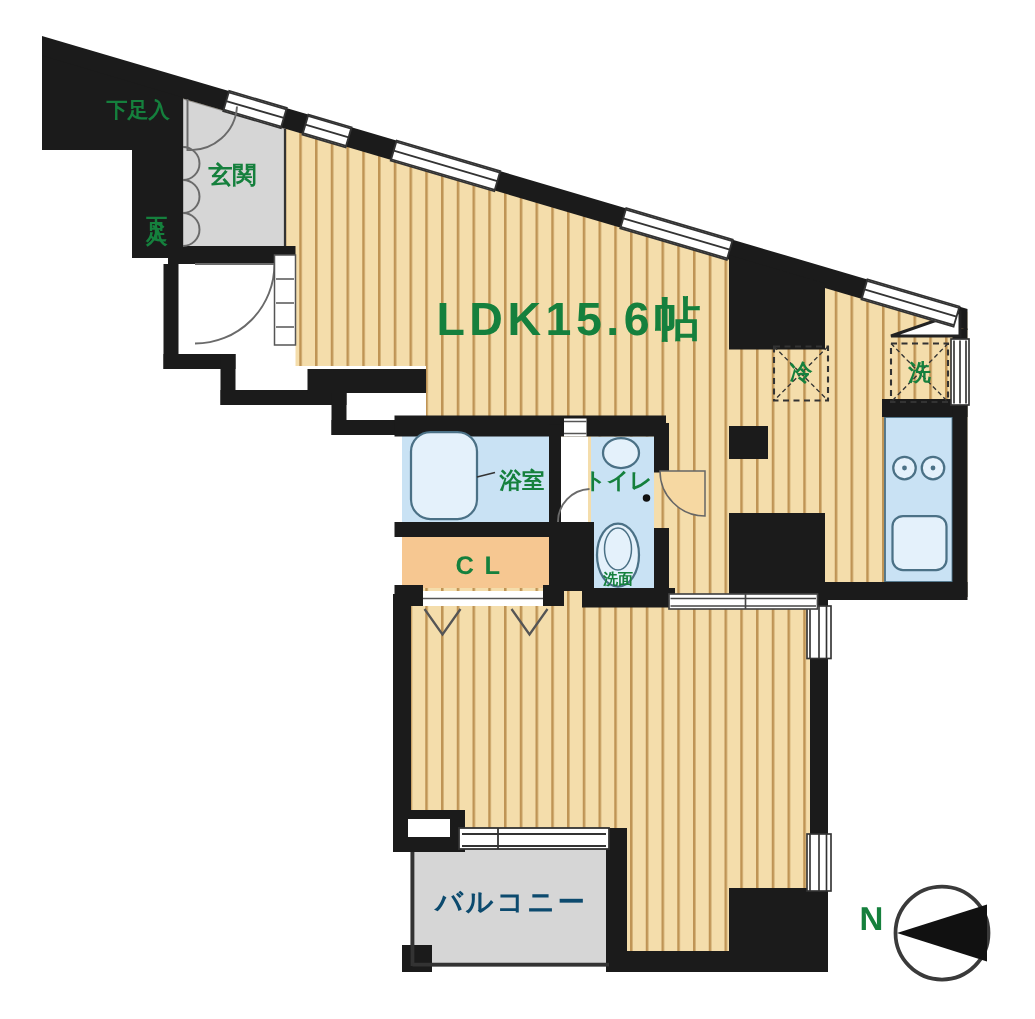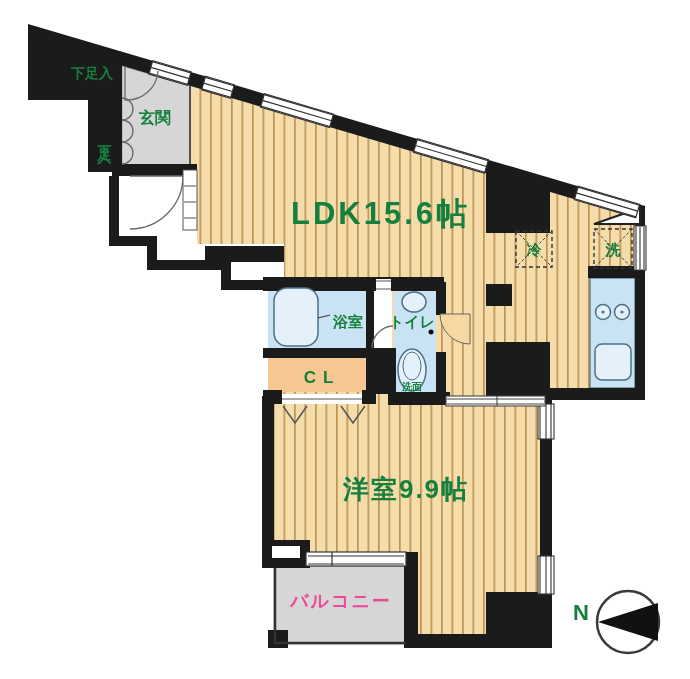--- a/index.html
+++ b/index.html
@@ -217,25 +217,24 @@
     </g>
   </g>
 
   <g>
     <circle cx="628" cy="622" r="31" fill="#fff" stroke="#3a3a3a" stroke-width="2.5"></circle>
     <polygon points="598,622 658,603 658,641" fill="#111"></polygon>
   </g>
 </svg>
 
 <div class="lbl" style="left:375px;top:213px;font-size:31px;letter-spacing:3px;padding-left:11px;">LDK15.6帖</div>
-<div class="lbl" style="left:406px;top:489px;font-size:26px;letter-spacing:2px;">洋室9.9帖</div>
 <div class="lbl" style="left:155px;top:118px;font-size:16px;">玄関</div>
 <div class="lbl" style="left:348px;top:321px;font-size:15px;">浴室</div>
 <div class="lbl" style="left:412px;top:321px;font-size:15px;">トイレ</div>
 <div class="lbl" style="left:412px;top:352px;font-size:10px;margin-top:35px;">洗面</div>
 <div class="lbl" style="left:322px;top:377px;font-size:17px;letter-spacing:7px;">CL</div>
-<div class="lbl" style="left:341px;top:601px;font-size:18px;letter-spacing:2px;color:#ec4899;">バルコニー</div>
+<div class="lbl" style="left:341px;top:601px;font-size:18px;letter-spacing:2px;color:#0c4a6e;">バルコニー</div>
 <div class="lbl" style="left:92px;top:73px;font-size:14px;">下足入</div>
 <div class="lbl vert" style="left:105px;top:137px;font-size:14px;">下足入</div>
 <div class="lbl" style="left:534px;top:249px;font-size:15px;">冷</div>
 <div class="lbl" style="left:613px;top:249px;font-size:15px;">洗</div>
 <div class="lbl" style="left:581px;top:613px;font-size:22px;font-weight:800;">N</div>
 </div>
 
 </body></html>

